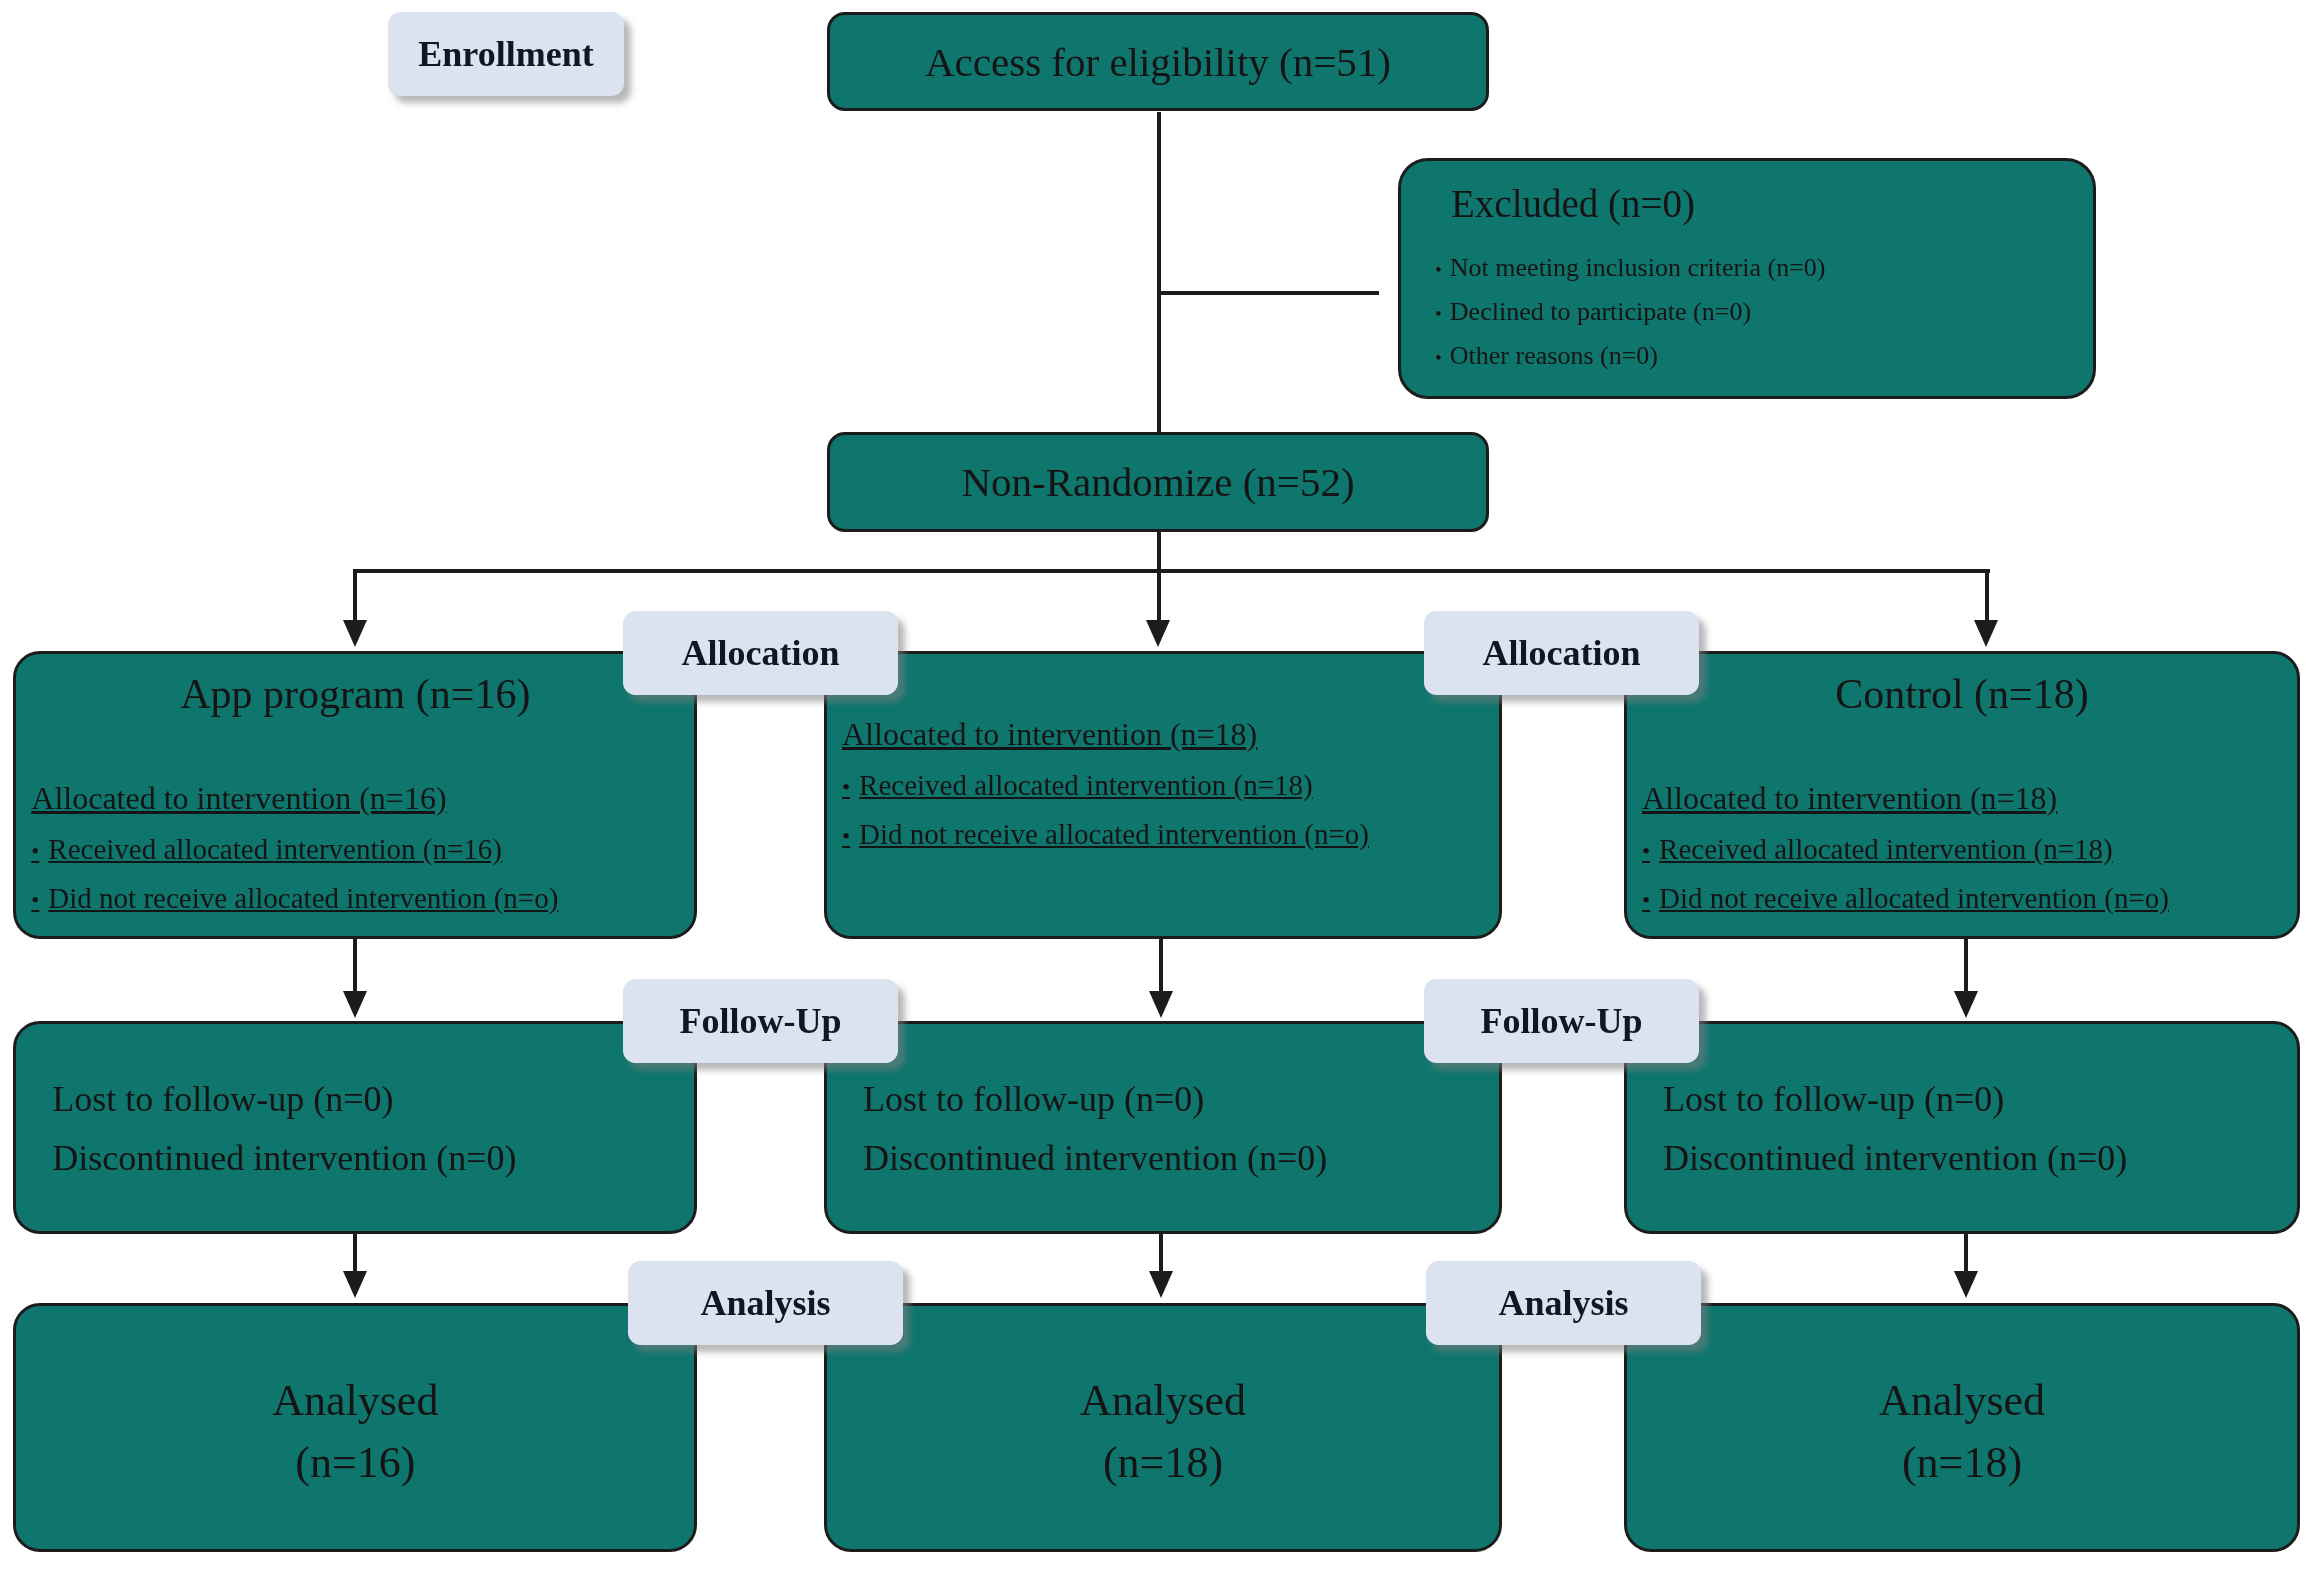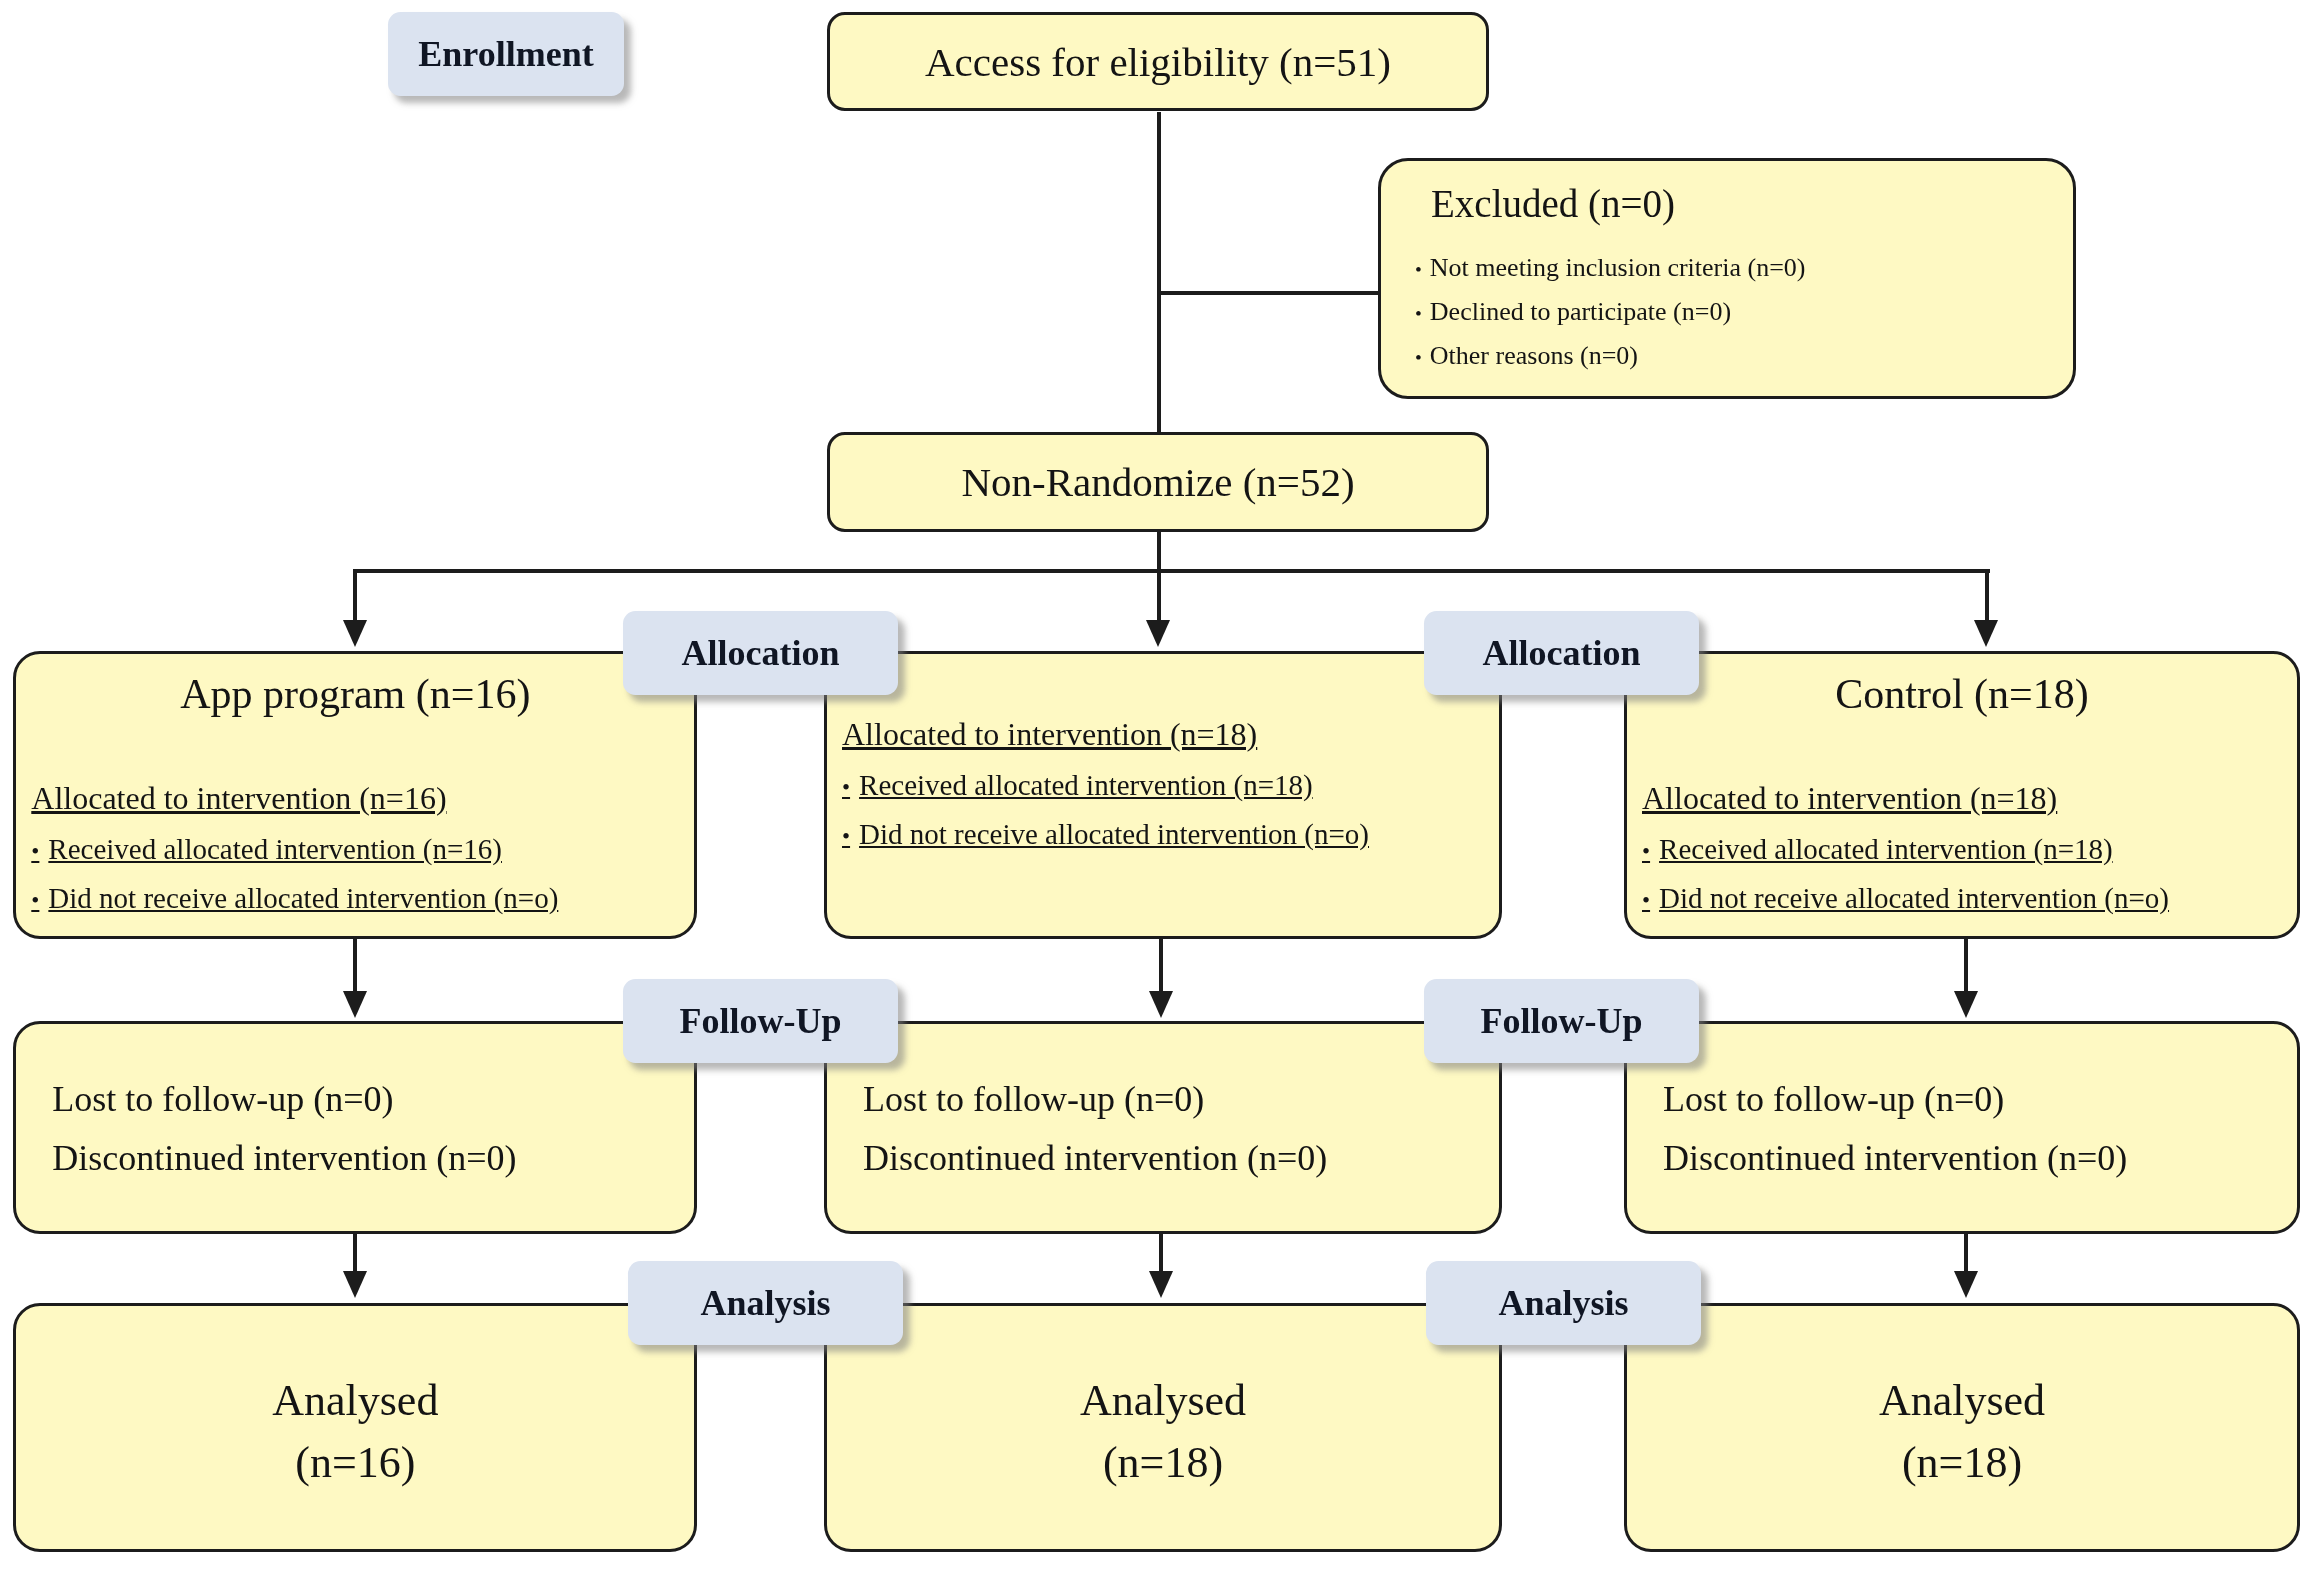--- a/index.html
+++ b/index.html
@@ -7,21 +7,21 @@
     --box-border:#1c1c1c;
     --text:#141414;
   }
   html,body{margin:0;padding:0;background:#ffffff;}
   .canvas{
     position:relative;width:2319px;height:1570px;background:#ffffff;
     font-family:"Liberation Serif", "DejaVu Serif", serif;color:var(--text);
     overflow:hidden;
   }
   .box{
-    position:absolute;background:#fef9c3;border:3.6px solid var(--box-border);
+    position:absolute;background:#0f766e;border:3.6px solid var(--box-border);
     box-sizing:border-box;z-index:2;
   }
   .rad-sm{border-radius:18px;}
   .rad-md{border-radius:27px;}
   .rad-lg{border-radius:30px;}
   .badge{
     position:absolute;background:var(--badge-bg);border-radius:12.4px;
     display:flex;align-items:center;justify-content:center;
     font-weight:bold;font-size:36px;color:#101624;
     box-shadow:6.2px 7px 6.2px rgba(125,125,125,0.55);
@@ -33,21 +33,21 @@
     position:absolute;width:0;height:0;z-index:1;
     border-left:12.4px solid transparent;border-right:12.4px solid transparent;
     border-top:27px solid var(--box-border);
   }
   .center-text{display:flex;align-items:center;justify-content:center;font-size:41px;}
   .r1-title{text-align:center;padding-top:16px;font-size:42px;}
   .r1-body{margin-top:62px;padding-left:15px;padding-right:7px;text-decoration:underline;}
   .r1-lead{font-size:32px;margin-bottom:9px;}
   .brow{display:flex;align-items:baseline;font-size:29px;line-height:46px;}
   .bdot{font-size:23px;margin-right:9px;}
-  .excl-pad{padding:19.5px 18px 0 34px;}
+  .excl-pad{padding:19.5px 18px 0 34px;margin-left:20px;}
   .excl-title{font-size:39px;margin-left:16px;margin-bottom:21px;}
   .excl-row{display:flex;align-items:baseline;font-size:26px;line-height:42px;}
   .excl-row .bdot{font-size:19.5px;margin-right:8px;}
   .r2-body{padding:46px 18px 0 36px;font-size:36px;line-height:59px;}
   .r3-body{padding-top:64px;text-align:center;font-size:44px;line-height:62px;}
 </style>
 </head>
 <body>
 
 <div class="canvas">

